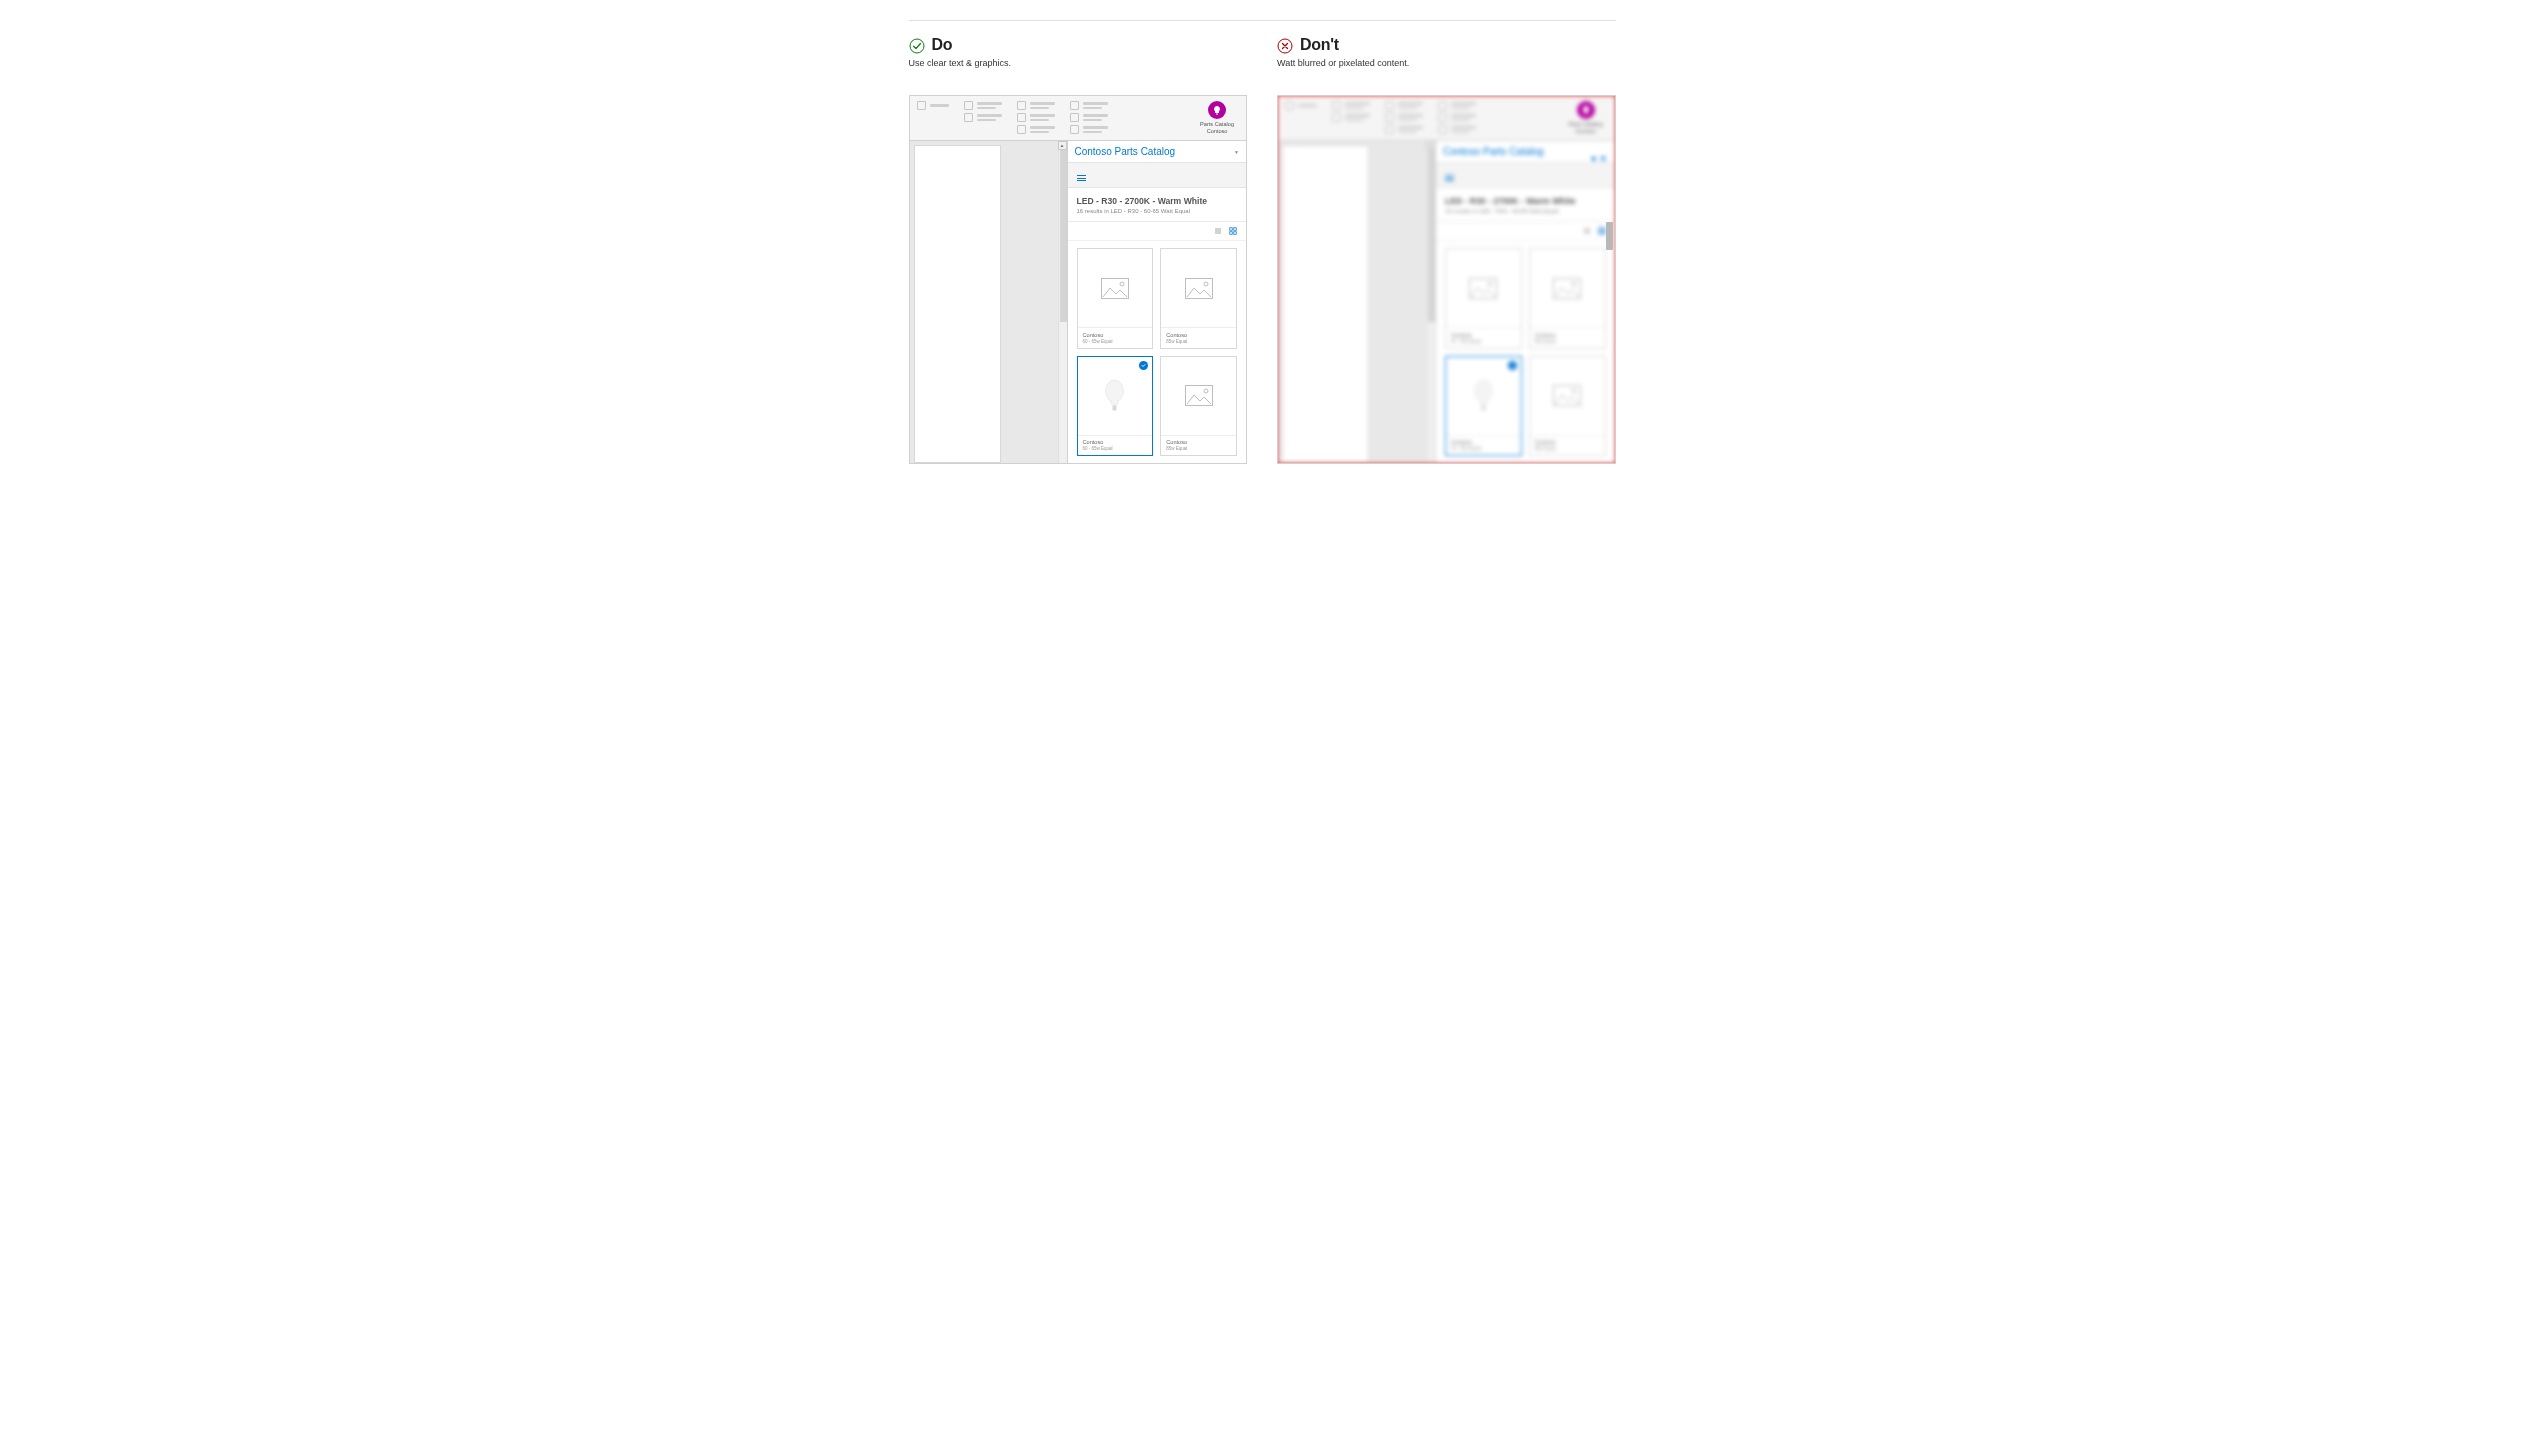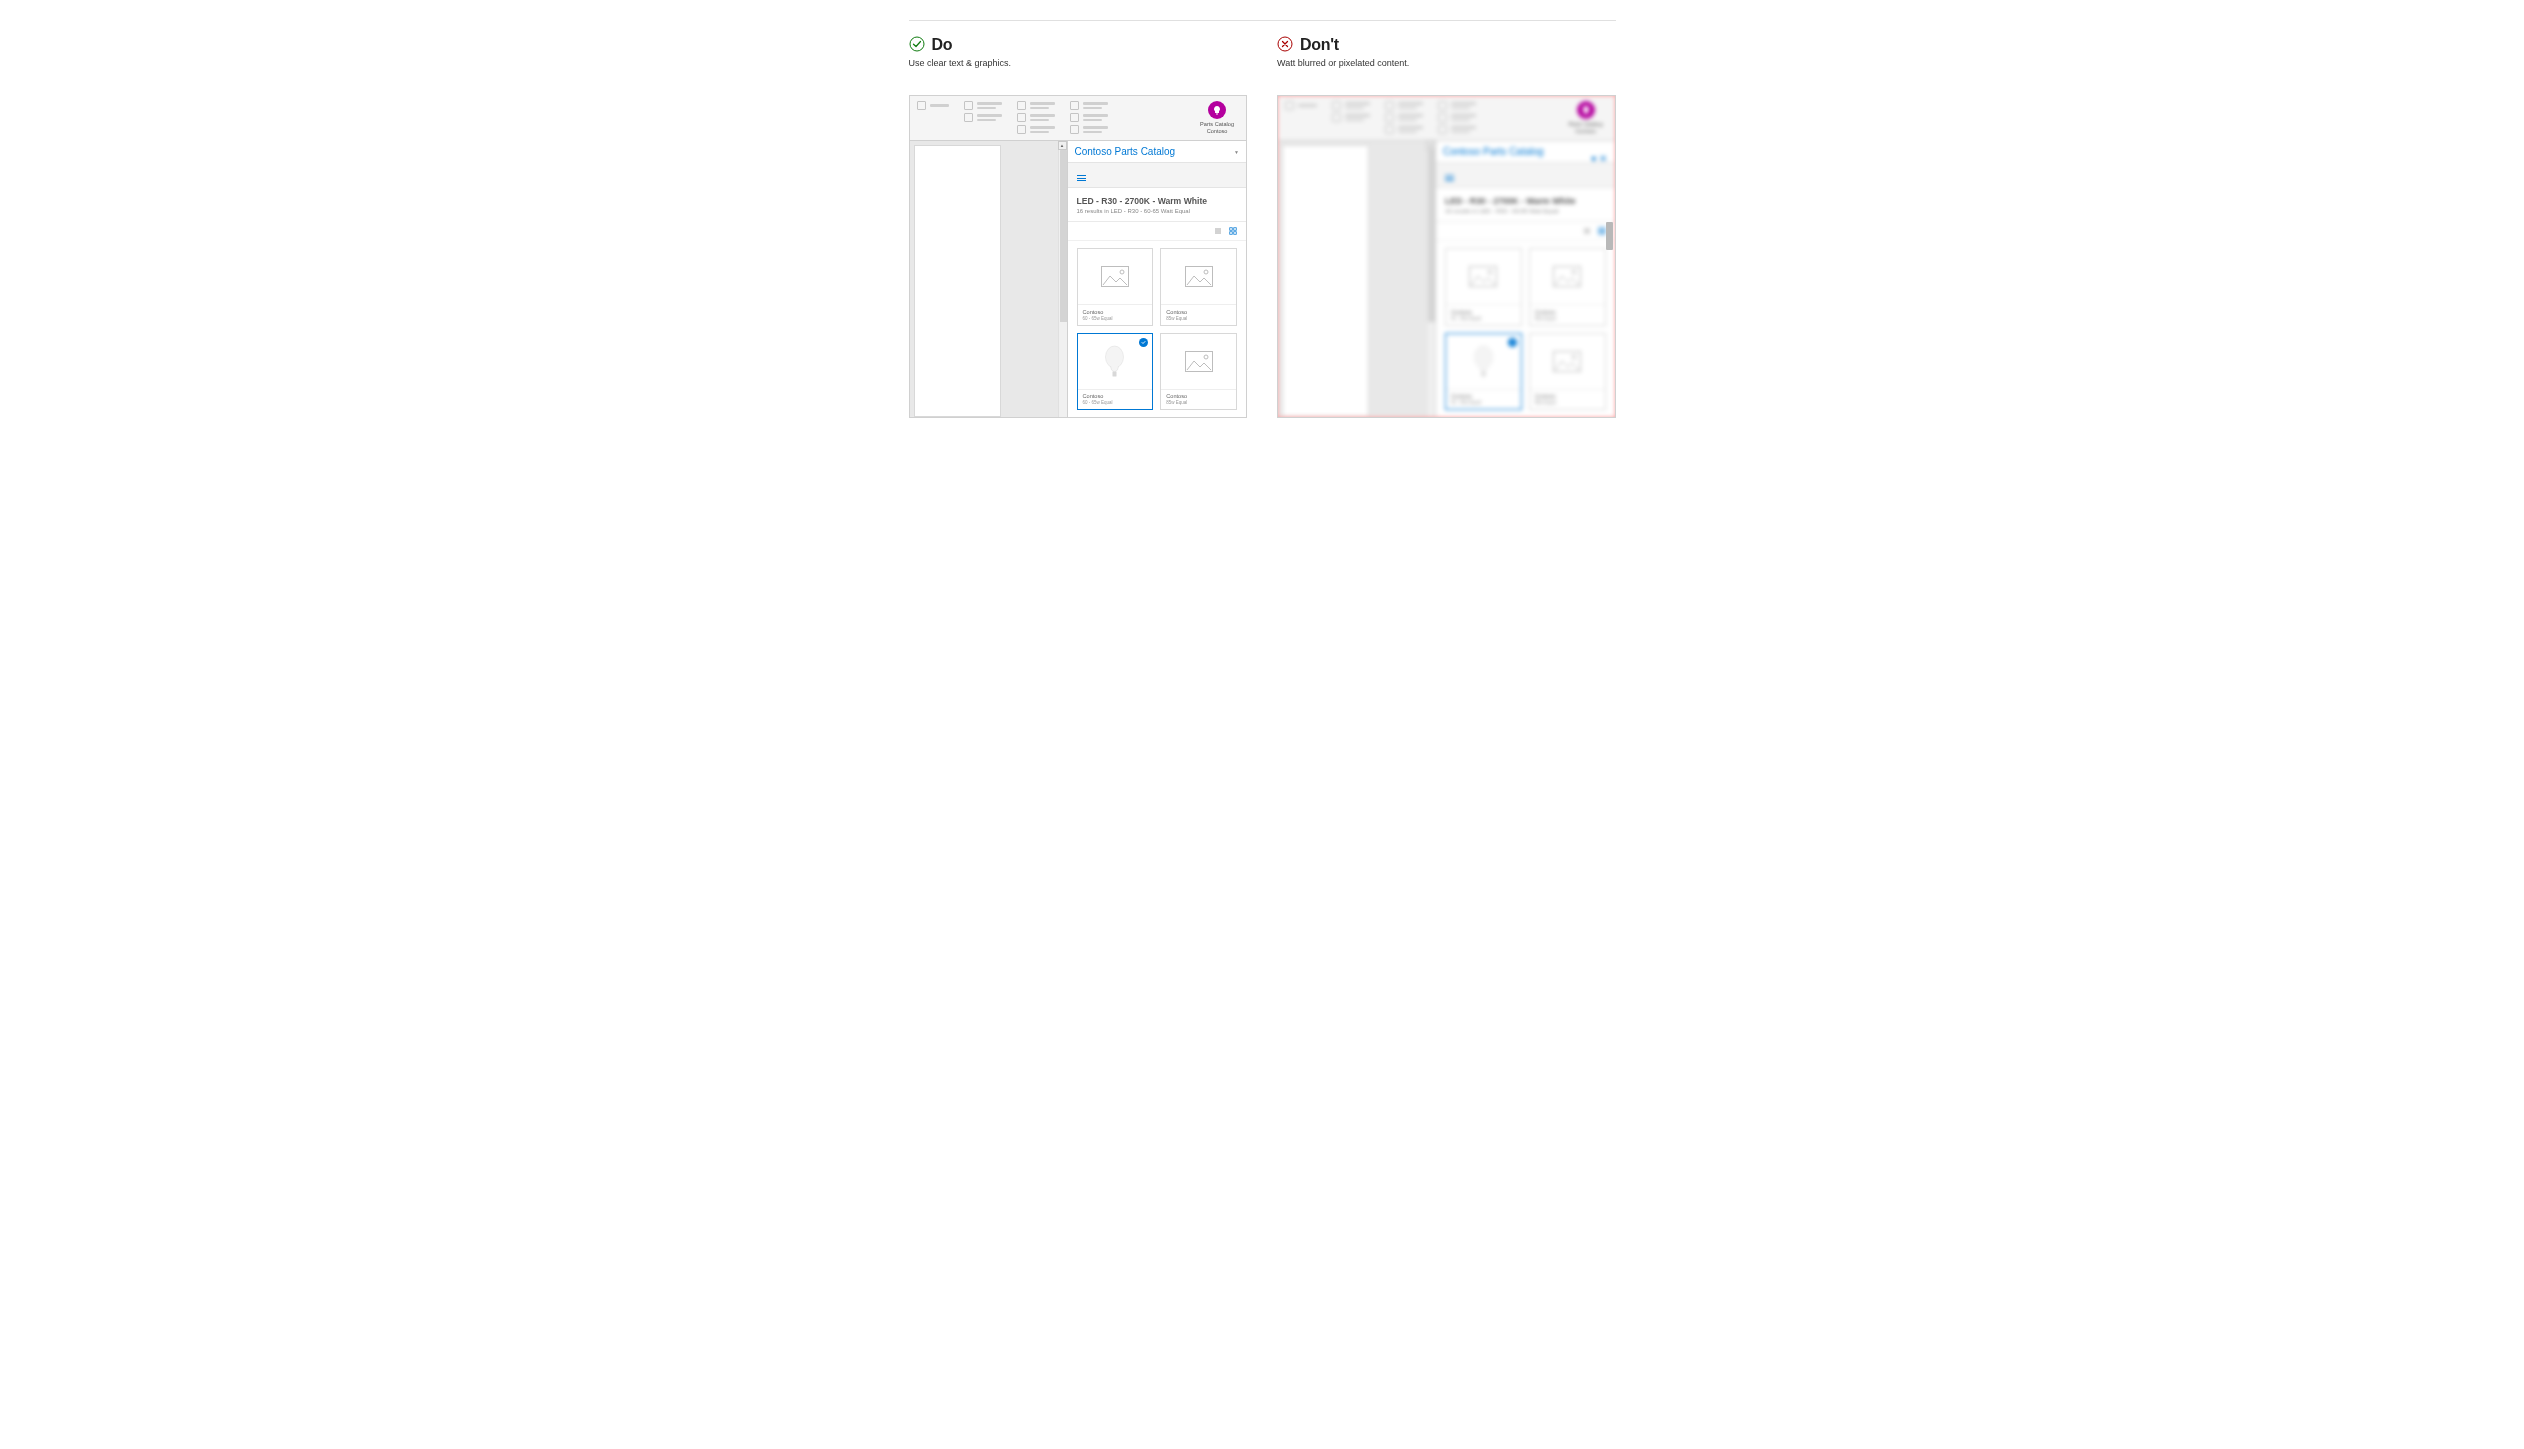--- a/index.html
+++ b/index.html
@@ -16,42 +16,42 @@
     margin: 0 auto;
     border-top: 0.5px solid #e0e0e0;
     padding-top: 0;
   }
   .col {
     flex: 1;
     min-width: 0;
   }
   .col-header {
     display: flex;
-    align-items: flex-start;
+    align-items: flex-end;
     gap: 7px;
     padding: 15px 0 4px;
   }
   .col-header h2 {
     font-size: 16px;
     font-weight: 700;
     letter-spacing: -0.3px;
   }
   .col-sub {
     font-size: 9px;
     color: #333;
     margin-bottom: 27px;
   }
   .check-icon, .x-icon { width: 16px; height: 16px; flex-shrink: 0; }
   .example {
     border: 0.5px solid #d0d0d0;
     width: 100%;
-    height: 323px;
+    height: 369px;
     position: relative;
     overflow: hidden;
-    background: #fca5a5;
+    background: #ef4444;
   }
   .example.blur .app-frame { filter: blur(2px); }
 
   
   .app-frame { width: 100%; height: 100%; display: flex; flex-direction: column; }
   .ribbon {
     background: #f5f5f5;
     border-bottom: 0.5px solid #d0d0d0;
     padding: 5px 7px 6px;
     flex-shrink: 0;

